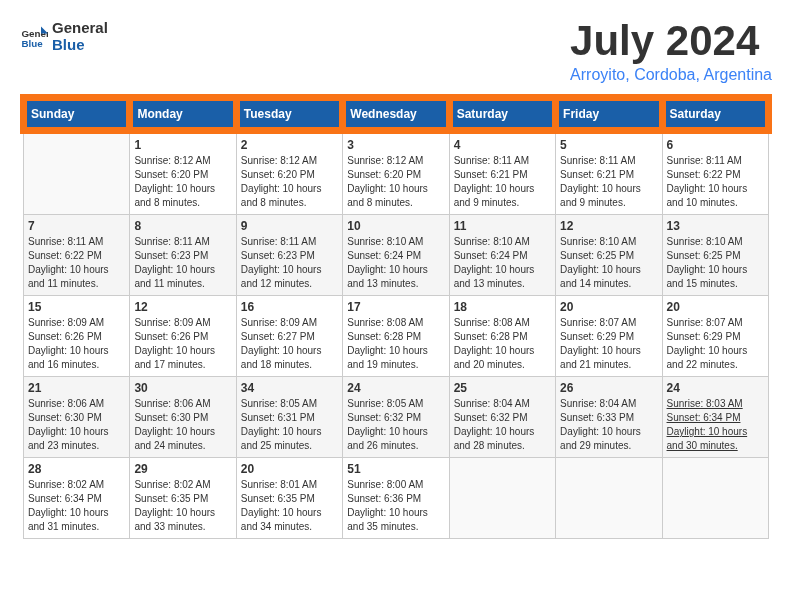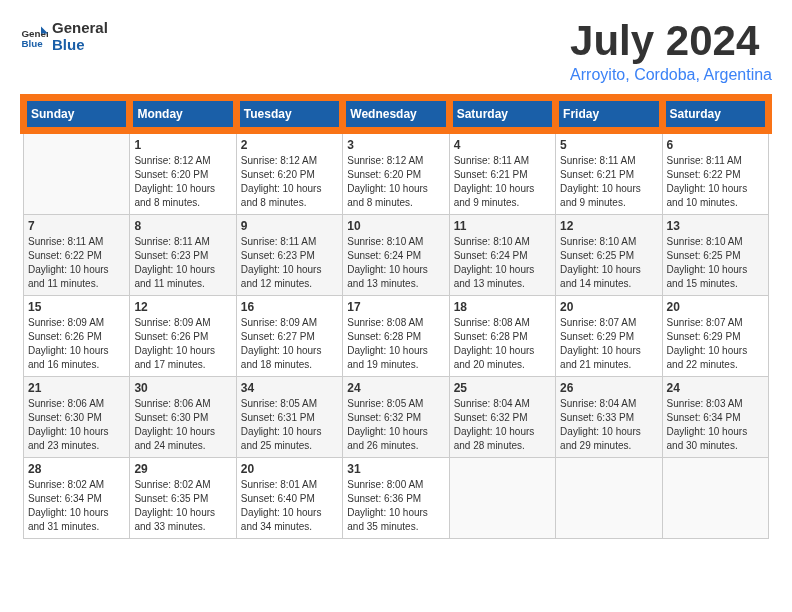--- a/index.html
+++ b/index.html
@@ -302,21 +302,21 @@
         </td>
         <td>
           <span class="day-number">26</span>
           <div class="day-info" style="white-space: pre-line;">Sunrise: 8:04 AM
 Sunset: 6:33 PM
 Daylight: 10 hours
 and 29 minutes.</div>
         </td>
         <td>
           <span class="day-number">24</span>
-          <div class="day-info" style="white-space: pre-line;">Sunrise: 8:03 AM
+          <div class="day-info" style="white-space: pre-line; text-decoration: underline;">Sunrise: 8:03 AM
 Sunset: 6:34 PM
 Daylight: 10 hours
 and 30 minutes.</div>
         </td>
       </tr>
       <tr>
         <td>
           <span class="day-number">28</span>
           <div class="day-info" style="white-space: pre-line;">Sunrise: 8:02 AM
 Sunset: 6:34 PM
@@ -326,26 +326,26 @@
         <td>
           <span class="day-number">29</span>
           <div class="day-info" style="white-space: pre-line;">Sunrise: 8:02 AM
 Sunset: 6:35 PM
 Daylight: 10 hours
 and 33 minutes.</div>
         </td>
         <td>
           <span class="day-number">20</span>
           <div class="day-info" style="white-space: pre-line;">Sunrise: 8:01 AM
-Sunset: 6:40 PM
+Sunset: 6:35 PM
 Daylight: 10 hours
 and 34 minutes.</div>
         </td>
         <td>
-          <span class="day-number">31</span>
+          <span class="day-number">51</span>
           <div class="day-info" style="white-space: pre-line;">Sunrise: 8:00 AM
 Sunset: 6:36 PM
 Daylight: 10 hours
 and 35 minutes.</div>
         </td>
         <td class="empty-cell"></td>
         <td class="empty-cell"></td>
         <td class="empty-cell"></td>
       </tr>
     </tbody>

